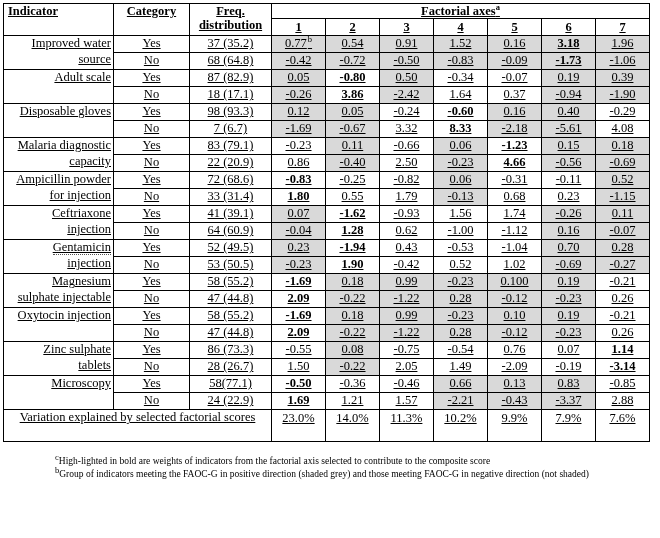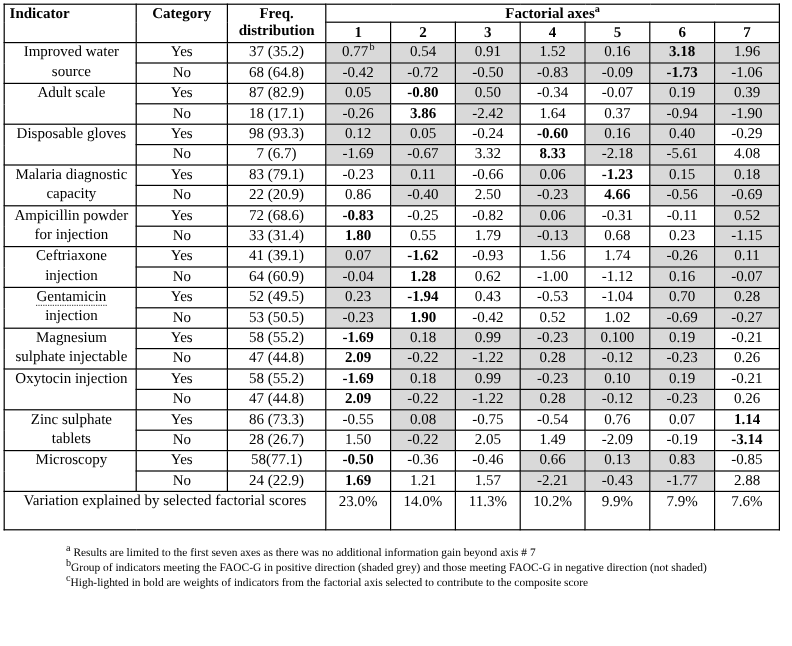--- a/index.html
+++ b/index.html
@@ -4,29 +4,29 @@
 <style>
   html,body{margin:0;padding:0;}
   body{
     width:660px;height:538px;background:#ffffff;color:#000;
     font-family:"Liberation Serif", serif;
     -webkit-font-smoothing:antialiased;
   }
   .page{position:relative;width:660px;height:538px;overflow:hidden;}
   table.main{
     border-collapse:collapse;table-layout:fixed;
-    margin:3px 0 0 3px;width:632px;font-size:12.5px;line-height:1.25;
+    margin:3px 0 0 3px;width:632px;font-size:12.5px;line-height:1.25;text-decoration:underline;
   }
   td,th{border:1px solid #000;padding:0 2px;vertical-align:top;overflow:hidden;}
   th{font-weight:bold;text-align:center;line-height:1.15;}
   th.h-ind{text-align:left;padding-left:4px;}
   th.h-freq{word-break:break-word;}
   th.h-num{height:16px;vertical-align:middle;}
   td{height:16px;}
-  .c-ind{text-align:center;padding-left:4px;margin-top:36px;}
+  .c-ind{text-align:right;padding-left:4px;margin-top:36px;}
   .c-cat,.c-freq,.c-val{text-align:center;}
   .shade{background:#d9d9d9;}
   .bold{font-weight:bold;}
   sup{font-size:8.5px;line-height:0;}
   sup.val-sup{margin-left:1px;}
   .sq{border-bottom:1px dotted #555;}
   .c-varlabel{text-align:center;}
   .c-pct{text-align:center;padding-top:1px;}
   .var-row td{height:30px;}
   .notes{
@@ -316,38 +316,37 @@
           <td class="c-val">-0.85</td>
         </tr>
         <tr>
           <td class="c-cat">No</td>
           <td class="c-freq">24 (22.9)</td>
           <td class="c-val bold">1.69</td>
           <td class="c-val">1.21</td>
           <td class="c-val">1.57</td>
           <td class="c-val shade">-2.21</td>
           <td class="c-val shade">-0.43</td>
-          <td class="c-val shade">-1.77</td>
+          <td class="c-val shade">-3.37</td>
           <td class="c-val">2.88</td>
         </tr>
       </tbody>
 
     <tfoot>
       <tr class="var-row">
         <td colspan="3" class="c-varlabel">Variation explained by selected factorial scores</td>
         <td class="c-pct">23.0%</td>
         <td class="c-pct">14.0%</td>
         <td class="c-pct">11.3%</td>
         <td class="c-pct">10.2%</td>
         <td class="c-pct">9.9%</td>
         <td class="c-pct">7.9%</td>
         <td class="c-pct">7.6%</td>
       </tr>
     </tfoot>
   </table>
 
   <div class="notes">
-    <div class="note"><sup>a</sup> <span>Results are limited to the first seven axes as there was no additional information gain beyond axis # 7</span></div>
+    <div class="note"><sup>c</sup><span>High-lighted in bold are weights of indicators from the factorial axis selected to contribute to the composite score</span></div>
     <div class="note"><sup>b</sup><span>Group of indicators meeting the FAOC-G in positive direction (shaded grey) and those meeting FAOC-G in negative direction  (not shaded)</span></div>
-    <div class="note"><sup>c</sup><span>High-lighted in bold are weights of indicators from the factorial axis selected to contribute to the composite score</span></div>
   </div>
 
 </div>
 
 </body></html>

